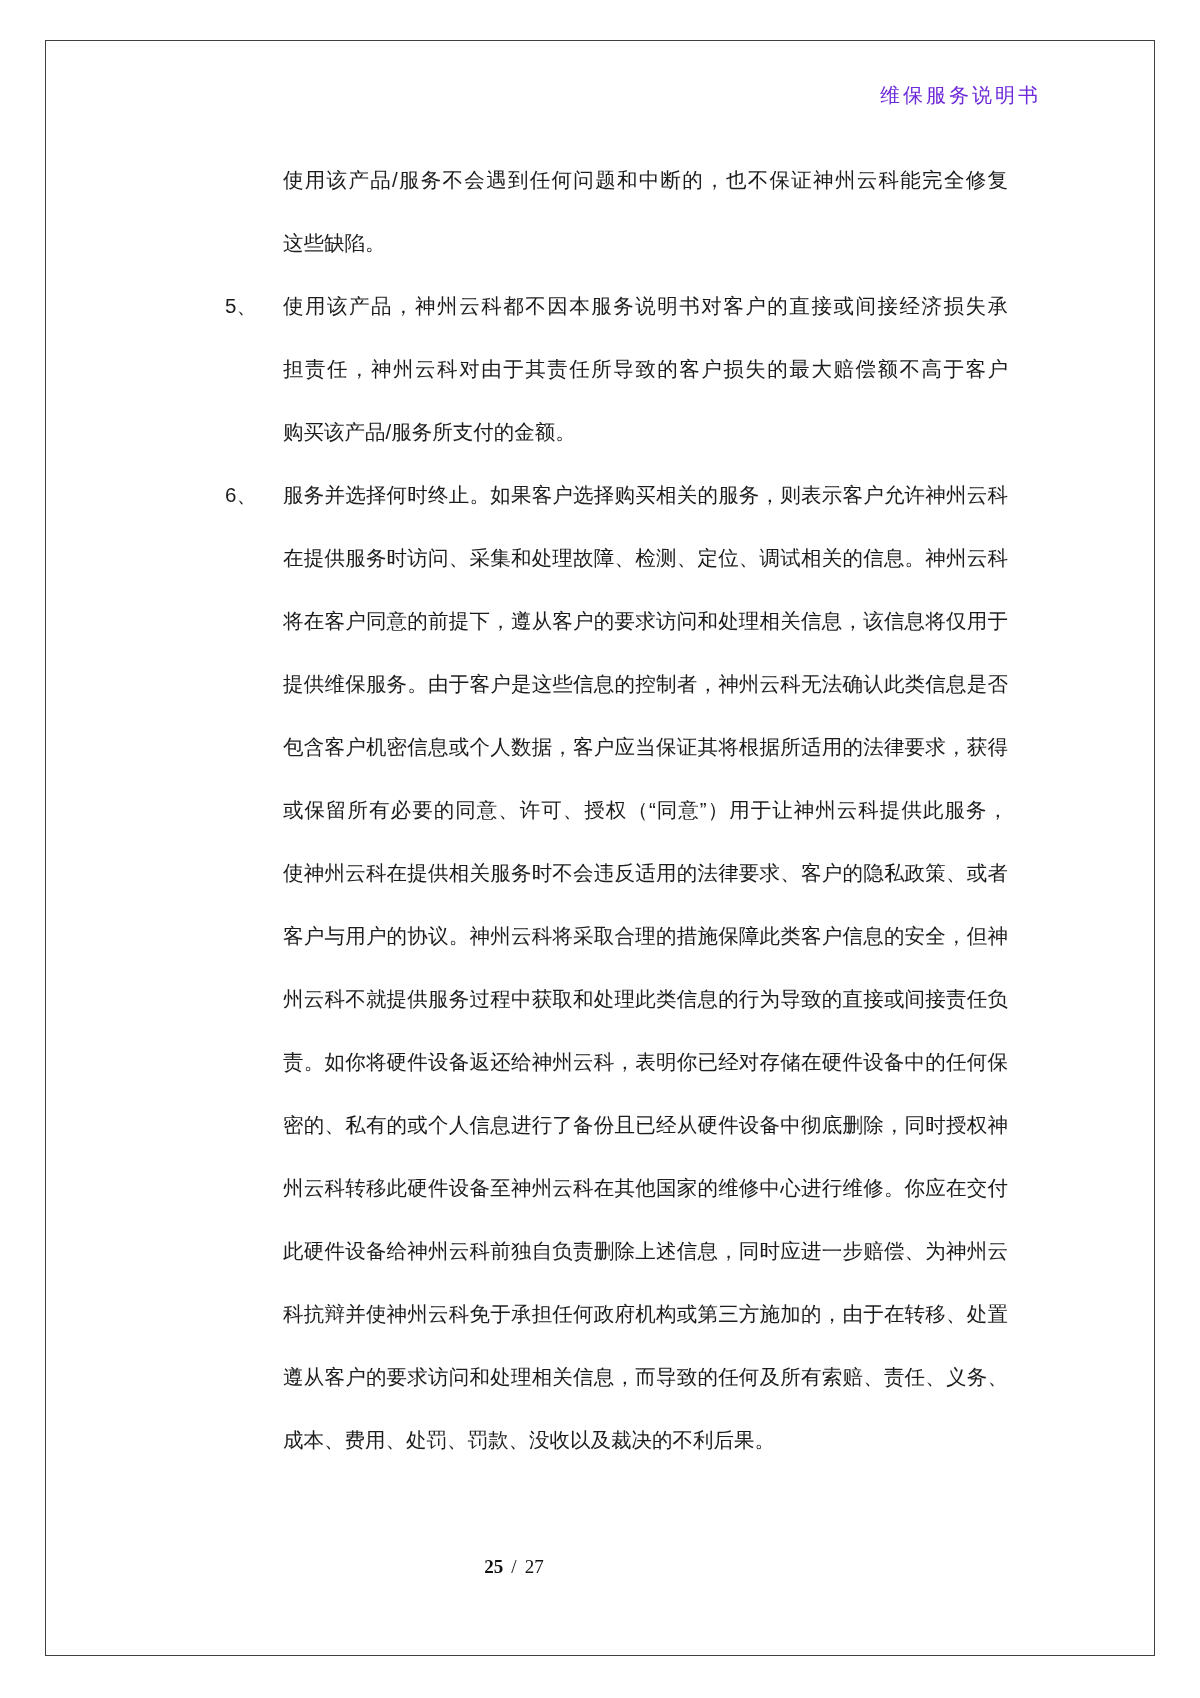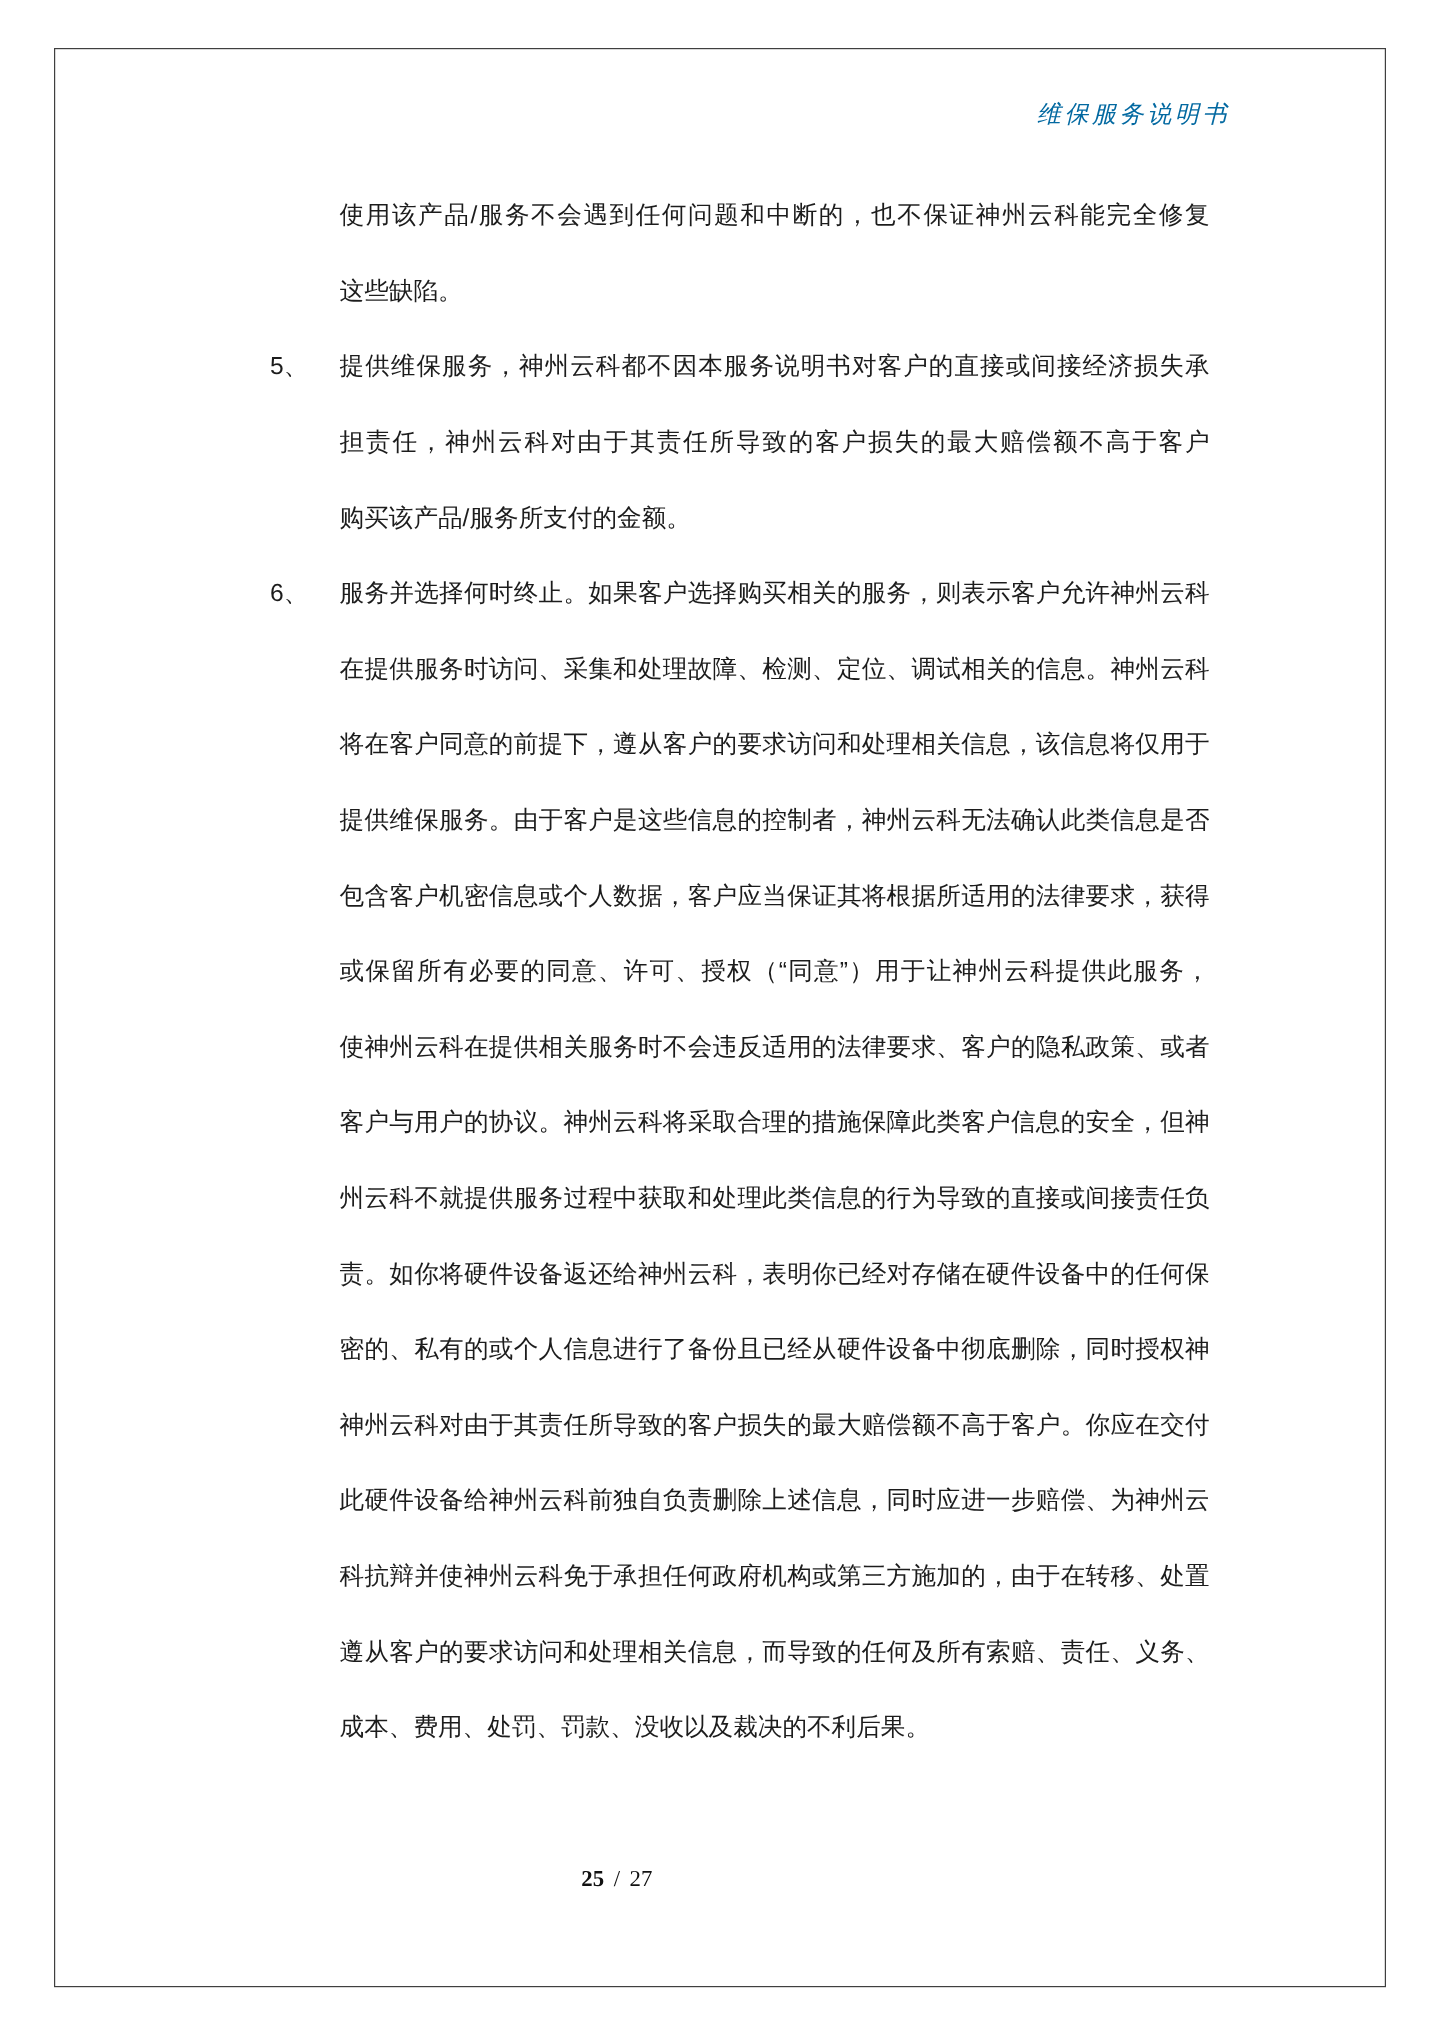--- a/index.html
+++ b/index.html
@@ -13,28 +13,27 @@
     overflow: hidden;
   }
   .page-border {
     position: absolute;
     left: 45px; top: 40px;
     width: 1110px; height: 1616px;
     border: 1px solid #3f3f3f;
   }
   .doc-header {
     position: absolute;
-    top: 82px; left: 0;
+    top: 82px; left: 16px;
     width: 1025px;
     text-align: right;
     font-family: "Liberation Serif", serif;
     font-size: 20px;
     letter-spacing: 3px;
-    color: #0369a1;
-    font-style: italic;
+    color: #6d28d9;
   }
   .doc-body {
     position: absolute;
     left: 225px; top: 148px;
     width: 783px;
     font-size: 20.5px;
     color: #1c1c1c;
   }
   .para { margin-left: 58px; width: 725px; }
   .list-item { position: relative; }
@@ -74,41 +73,41 @@
 <div class="doc-body">
 
   <div class="para">
       <div class="line">使用该产品/服务不会遇到任何问题和中断的，也不保证神州云科能完全修复</div>
       <div class="line">这些缺陷。</div>
     </div>
 
   <div class="list-item">
     <span class="list-num">5、</span>
     <div class="para">
-        <div class="line">提供维保服务，神州云科都不因本服务说明书对客户的直接或间接经济损失承</div>
+        <div class="line">使用该产品，神州云科都不因本服务说明书对客户的直接或间接经济损失承</div>
         <div class="line">担责任，神州云科对由于其责任所导致的客户损失的最大赔偿额不高于客户</div>
         <div class="line">购买该产品/服务所支付的金额。</div>
       </div>
   </div>
 
   <div class="list-item">
     <span class="list-num">6、</span>
     <div class="para">
         <div class="line">服务并选择何时终止。如果客户选择购买相关的服务，则表示客户允许神州云科</div>
         <div class="line">在提供服务时访问、采集和处理故障、检测、定位、调试相关的信息。神州云科</div>
         <div class="line">将在客户同意的前提下，遵从客户的要求访问和处理相关信息，该信息将仅用于</div>
         <div class="line">提供维保服务。由于客户是这些信息的控制者，神州云科无法确认此类信息是否</div>
         <div class="line">包含客户机密信息或个人数据，客户应当保证其将根据所适用的法律要求，获得</div>
         <div class="line">或保留所有必要的同意、许可、授权（“同意”）用于让神州云科提供此服务，</div>
         <div class="line">使神州云科在提供相关服务时不会违反适用的法律要求、客户的隐私政策、或者</div>
         <div class="line">客户与用户的协议。神州云科将采取合理的措施保障此类客户信息的安全，但神</div>
         <div class="line">州云科不就提供服务过程中获取和处理此类信息的行为导致的直接或间接责任负</div>
         <div class="line">责。如你将硬件设备返还给神州云科，表明你已经对存储在硬件设备中的任何保</div>
         <div class="line">密的、私有的或个人信息进行了备份且已经从硬件设备中彻底删除，同时授权神</div>
-        <div class="line">神州云科对由于其责任所导致的客户损失的最大赔偿额不高于客户。你应在交付</div>
+        <div class="line">州云科转移此硬件设备至神州云科在其他国家的维修中心进行维修。你应在交付</div>
         <div class="line">此硬件设备给神州云科前独自负责删除上述信息，同时应进一步赔偿、为神州云</div>
         <div class="line">科抗辩并使神州云科免于承担任何政府机构或第三方施加的，由于在转移、处置</div>
         <div class="line">遵从客户的要求访问和处理相关信息，而导致的任何及所有索赔、责任、义务、</div>
         <div class="line">成本、费用、处罚、罚款、没收以及裁决的不利后果。</div>
       </div>
   </div>
 
 </div>
 
 <div class="doc-footer">

